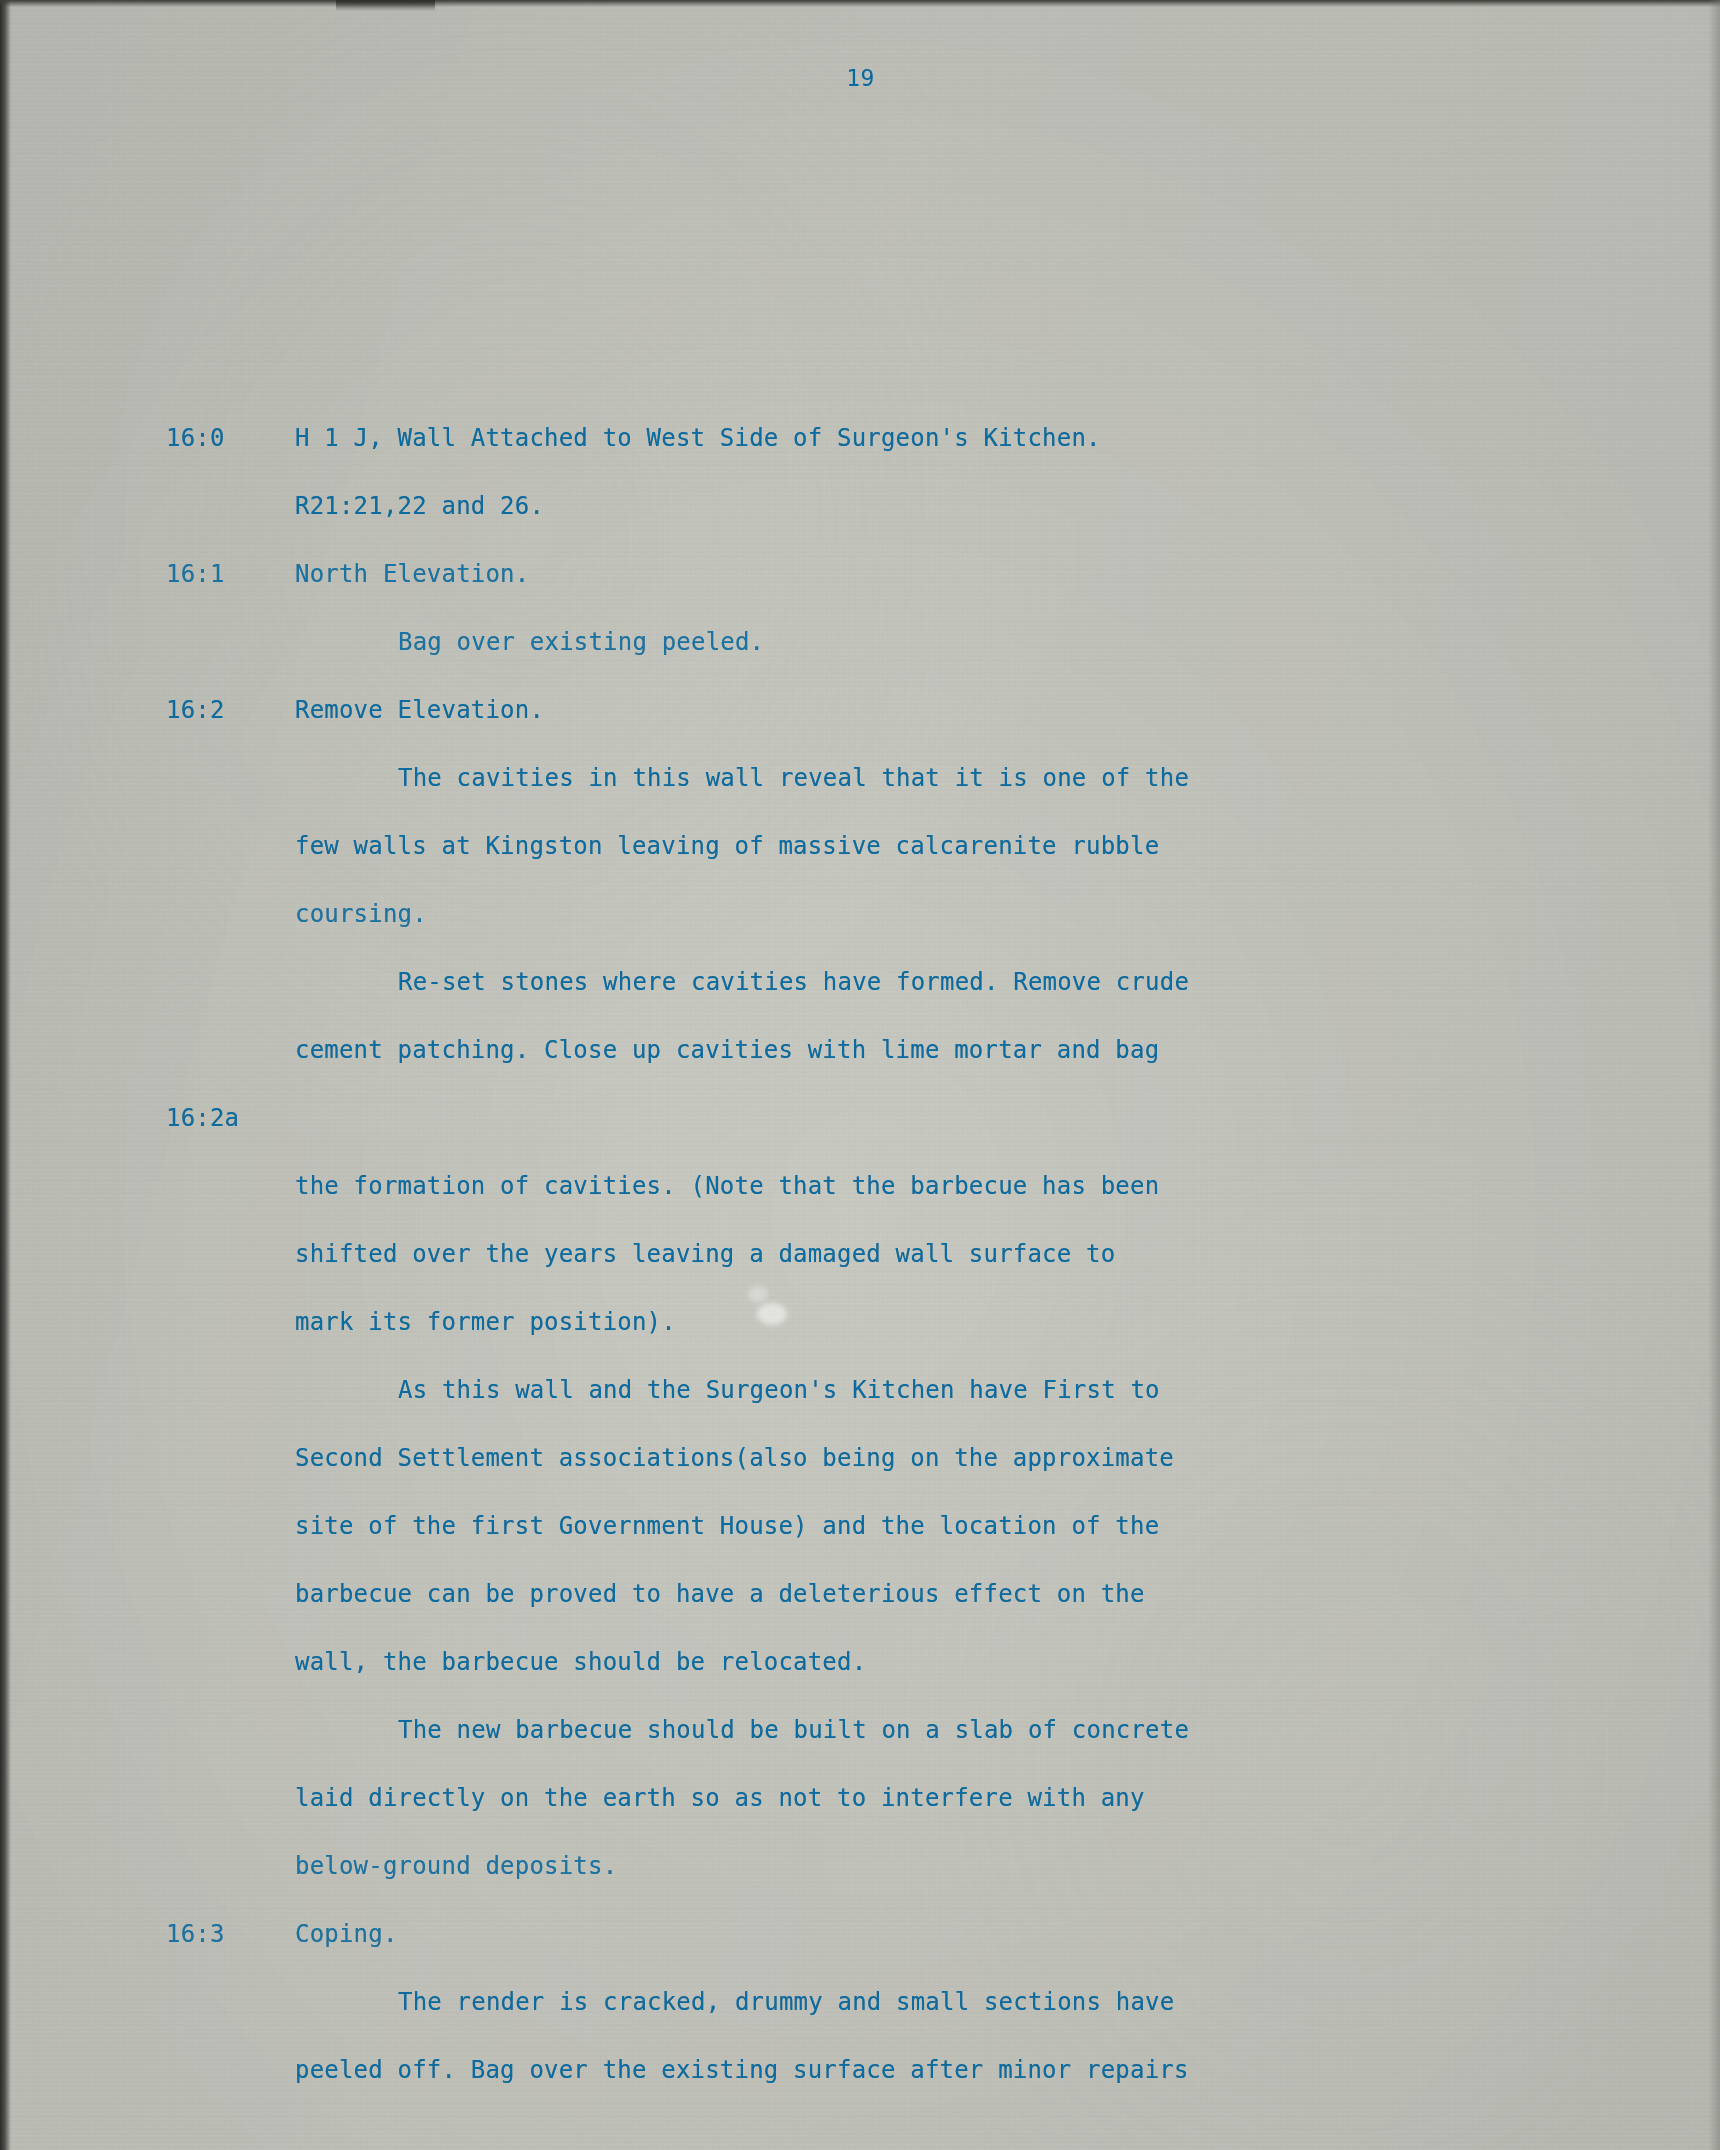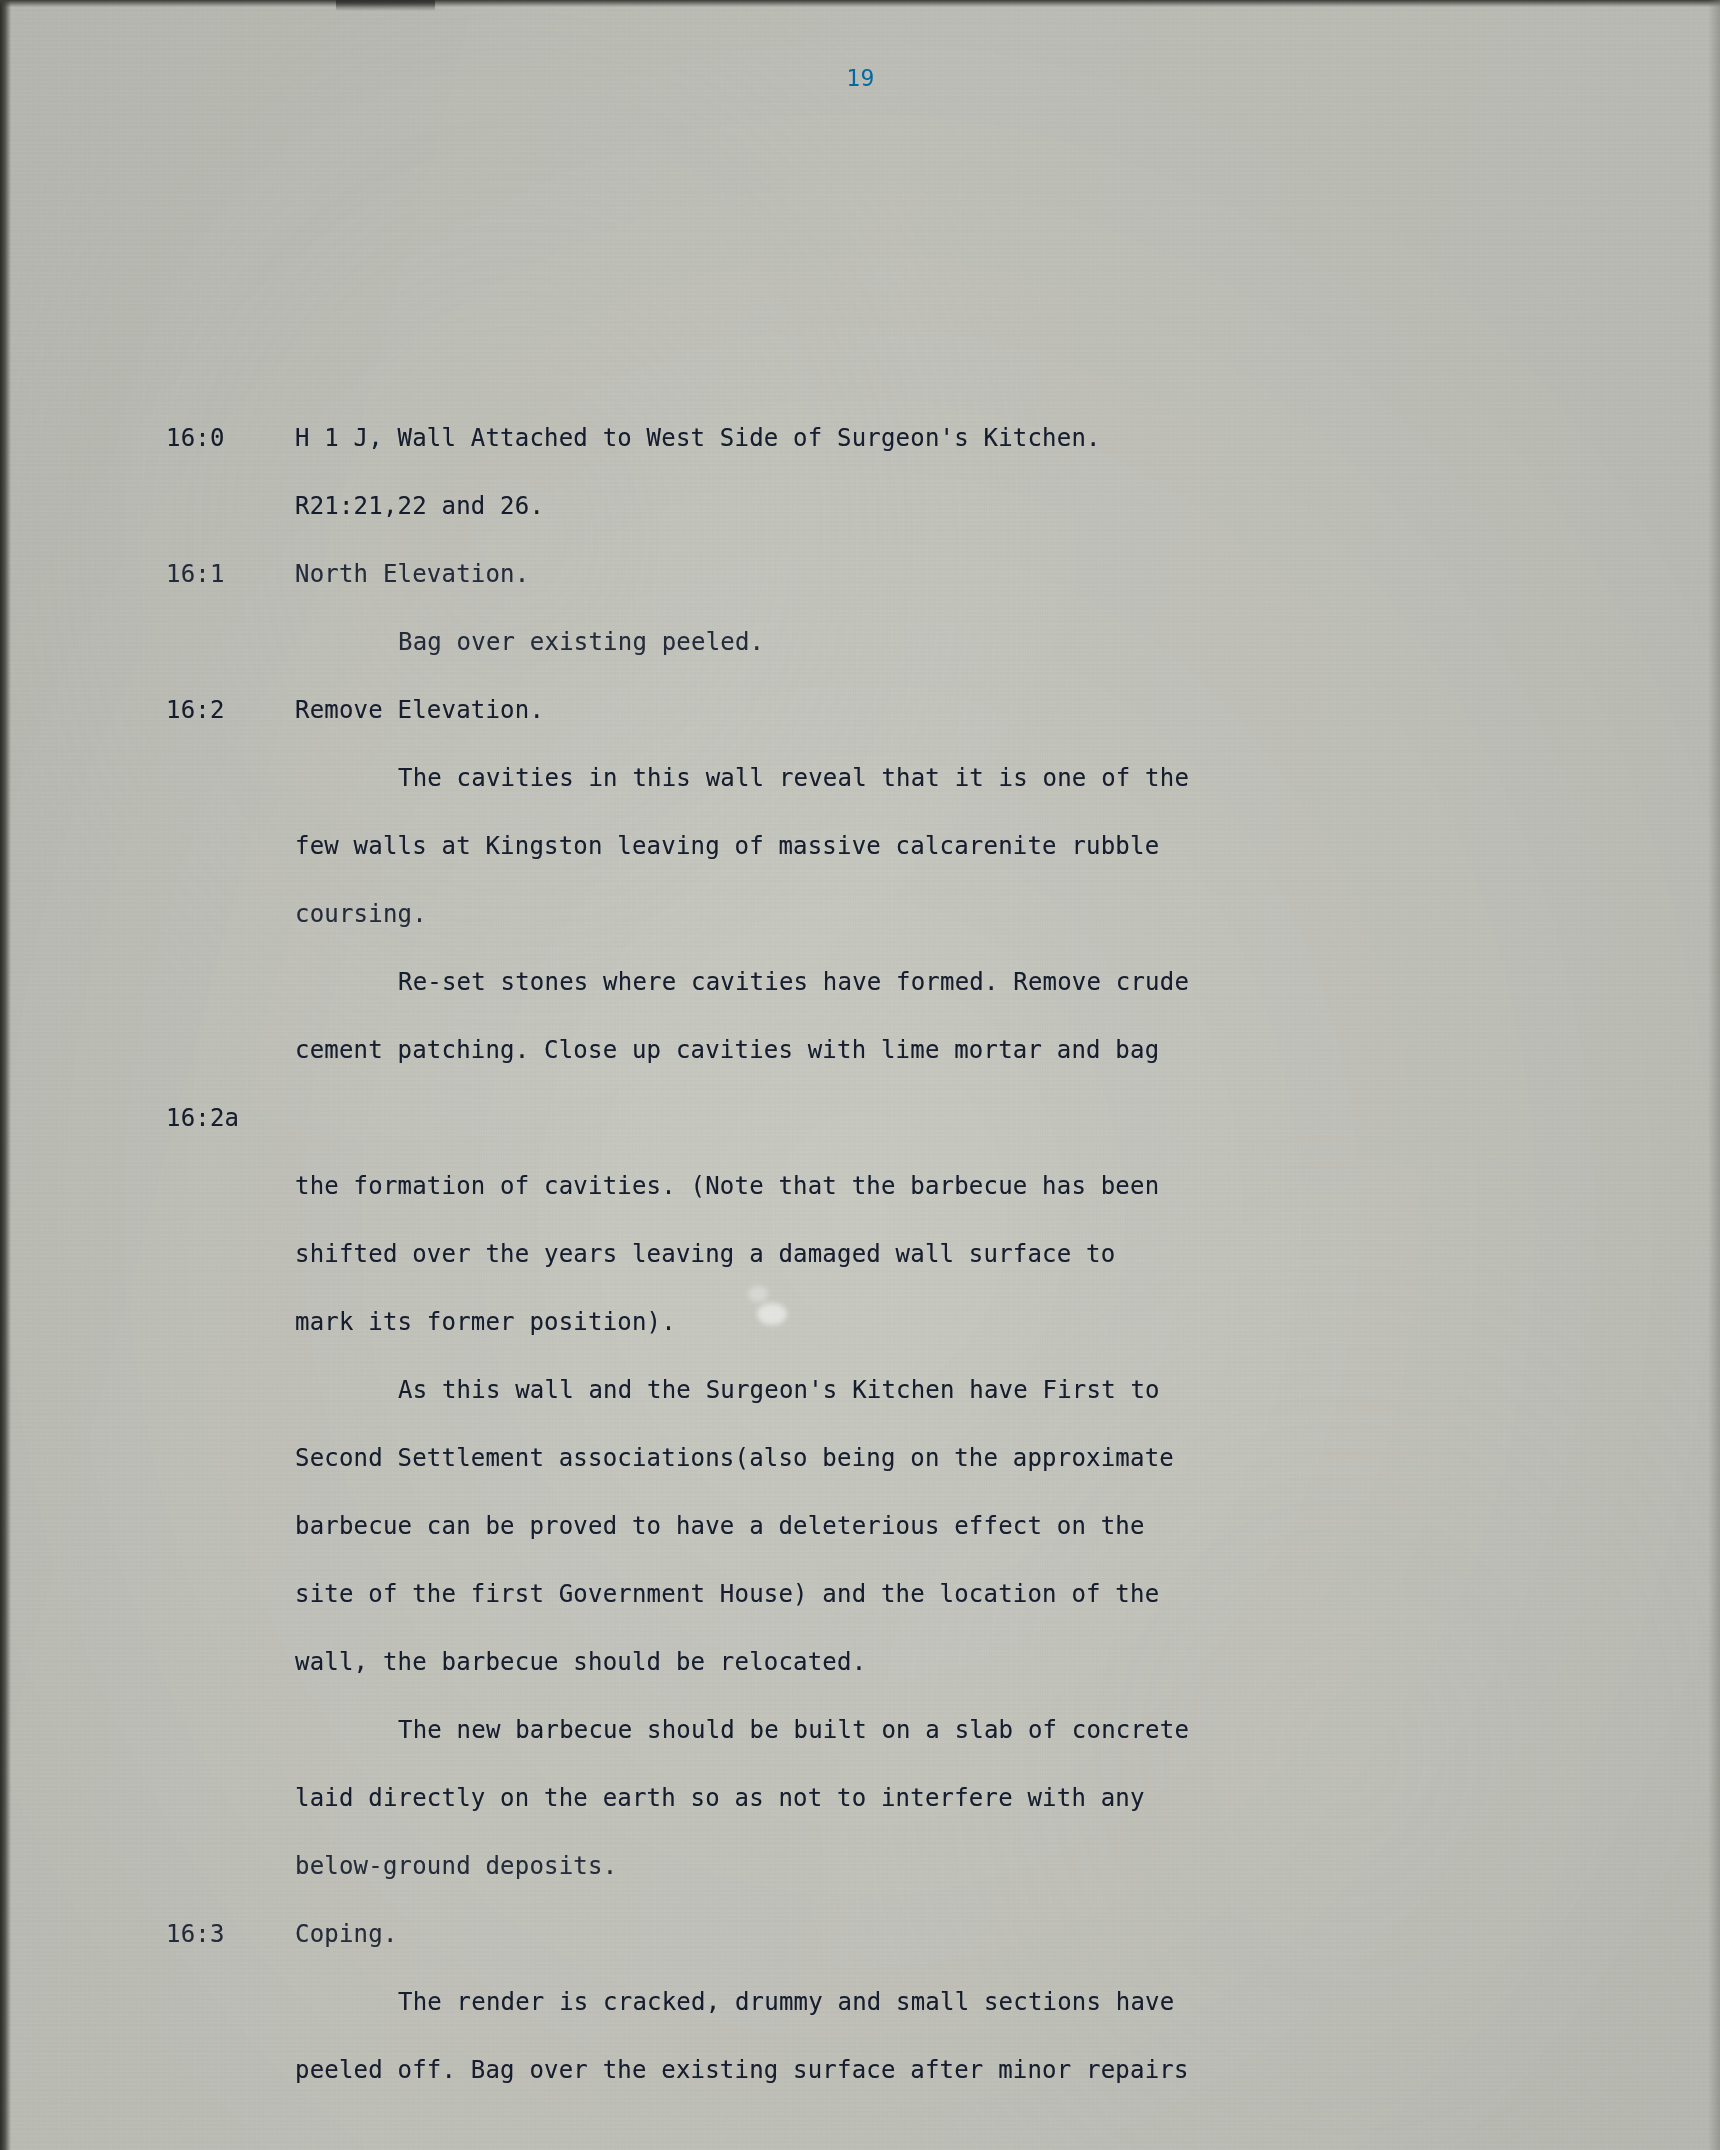--- a/index.html
+++ b/index.html
@@ -88,21 +88,21 @@
     width: 1419px;
   }
 
   .line {
     position: relative;
     height: 68px;
     font-size: 24px;
     line-height: 68px;
     white-space: pre;
     letter-spacing: 0.2px;
-    color: #0f172a;
+    color: #0369a1;
     text-shadow: 0 0 0.5px rgba(60,63,65,0.45);
   }
   .num {
     position: absolute;
     left: 0;
     top: 0;
     width: 129px;
     white-space: pre;
   }
   .txt {
@@ -150,22 +150,22 @@
       <div class="line f1"><span class="num"></span><span class="txt ind-b">few walls at Kingston leaving of massive calcarenite rubble</span></div>
       <div class="line f2"><span class="num"></span><span class="txt ind-b">coursing.</span></div>
       <div class="line f1"><span class="num"></span><span class="txt ind-c">Re-set stones where cavities have formed. Remove crude</span></div>
       <div class="line f1"><span class="num"></span><span class="txt ind-b">cement patching. Close up cavities with lime mortar and bag</span></div>
       <div class="line f1"><span class="num">16:2a</span></div>
       <div class="line f1"><span class="num"></span><span class="txt ind-b">the formation of cavities. (Note that the barbecue has been</span></div>
       <div class="line f1"><span class="num"></span><span class="txt ind-b">shifted over the years leaving a damaged wall surface to</span></div>
       <div class="line f1"><span class="num"></span><span class="txt ind-b">mark its former position).</span></div>
       <div class="line f1"><span class="num"></span><span class="txt ind-c">As this wall and the Surgeon's Kitchen have First to</span></div>
       <div class="line f1"><span class="num"></span><span class="txt ind-b">Second Settlement associations(also being on the approximate</span></div>
+      <div class="line f1"><span class="num"></span><span class="txt ind-b">site of the first Government House) and the location of the</span></div>
       <div class="line f1"><span class="num"></span><span class="txt ind-b">barbecue can be proved to have a deleterious effect on the</span></div>
-      <div class="line f1"><span class="num"></span><span class="txt ind-b">site of the first Government House) and the location of the</span></div>
       <div class="line f1"><span class="num"></span><span class="txt ind-b">wall, the barbecue should be relocated.</span></div>
       <div class="line f1"><span class="num"></span><span class="txt ind-c">The new barbecue should be built on a slab of concrete</span></div>
       <div class="line f1"><span class="num"></span><span class="txt ind-b">laid directly on the earth so as not to interfere with any</span></div>
       <div class="line f2"><span class="num"></span><span class="txt ind-b">below-ground deposits.</span></div>
       <div class="line f2"><span class="num">16:3</span><span class="txt ind-a">Coping.</span></div>
       <div class="line f1"><span class="num"></span><span class="txt ind-c">The render is cracked, drummy and small sections have</span></div>
       <div class="line f1"><span class="num"></span><span class="txt ind-b">peeled off. Bag over the existing surface after minor repairs</span></div>
     </div>
 
   <div class="smudge" style="left:757px; top:1303px; width:30px; height:22.4px;"></div>

